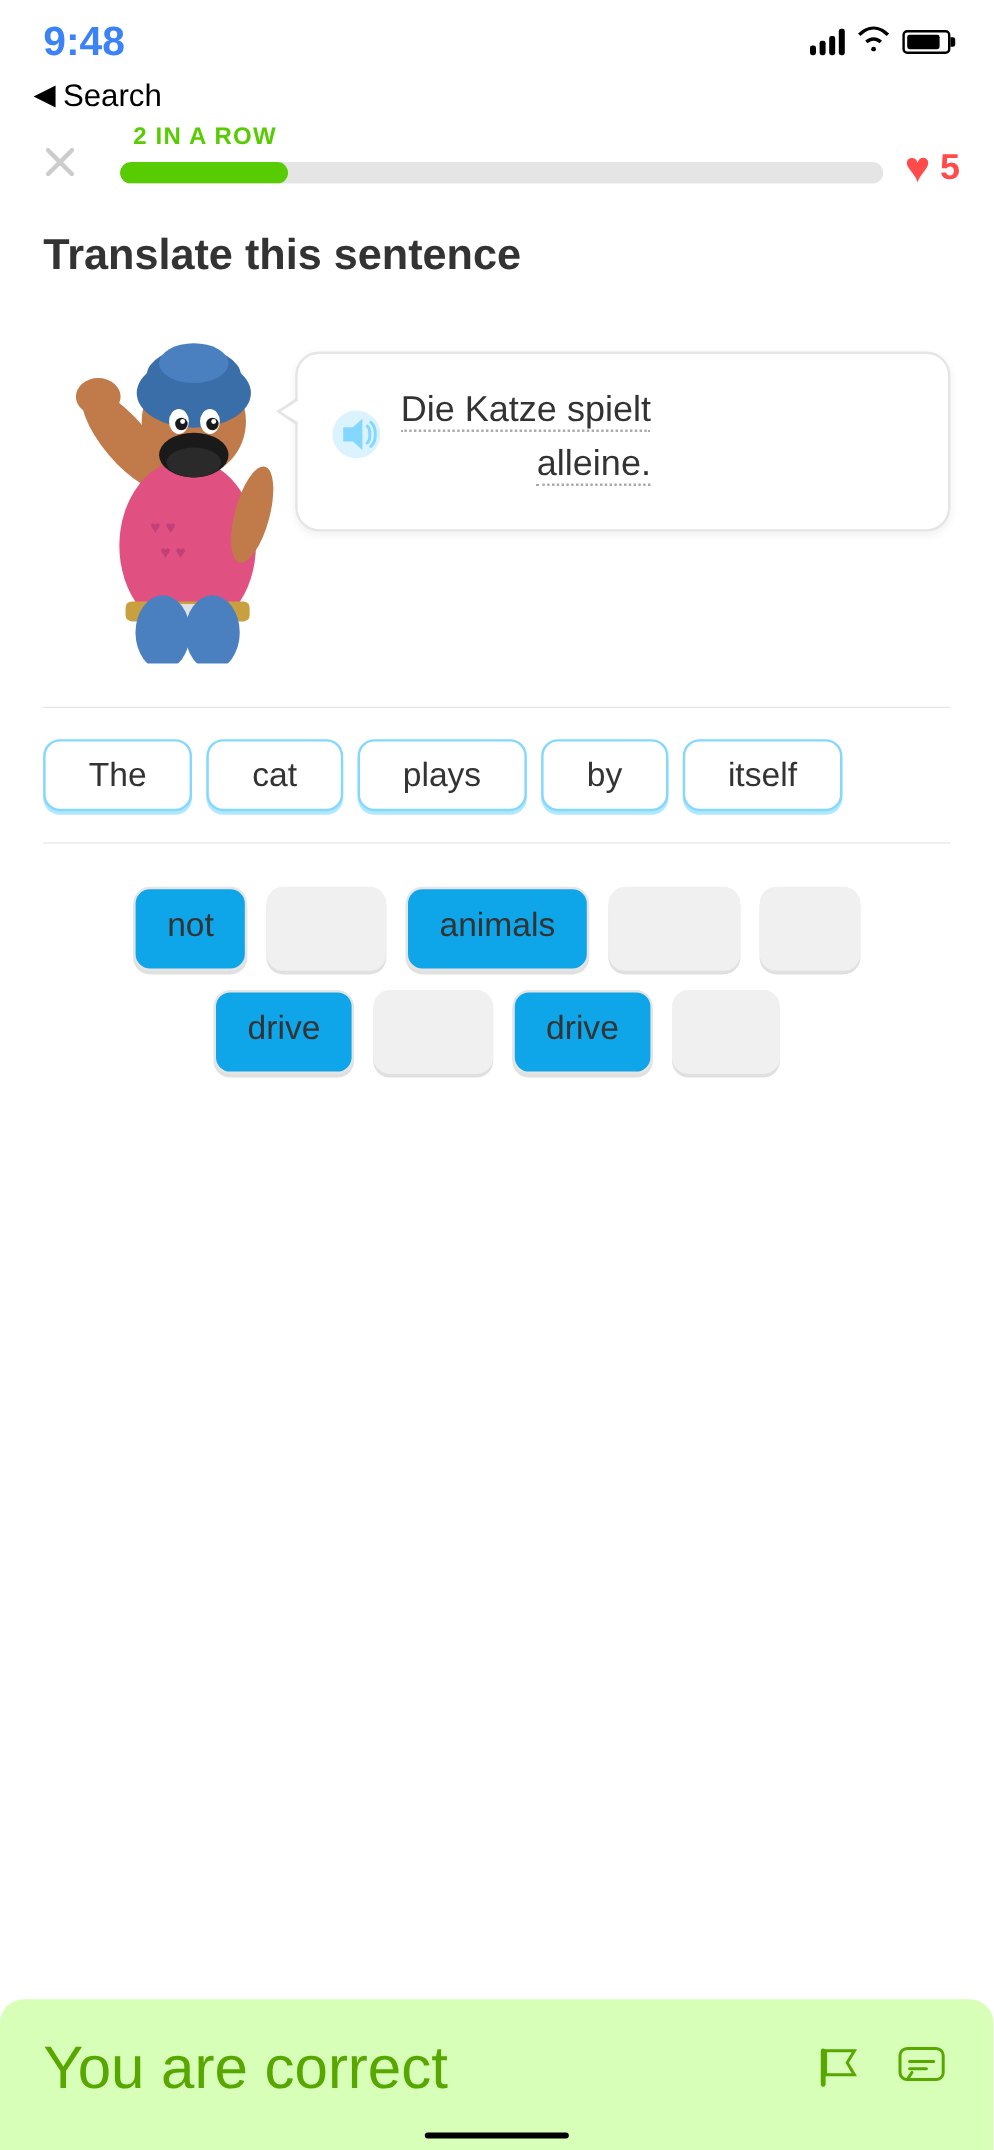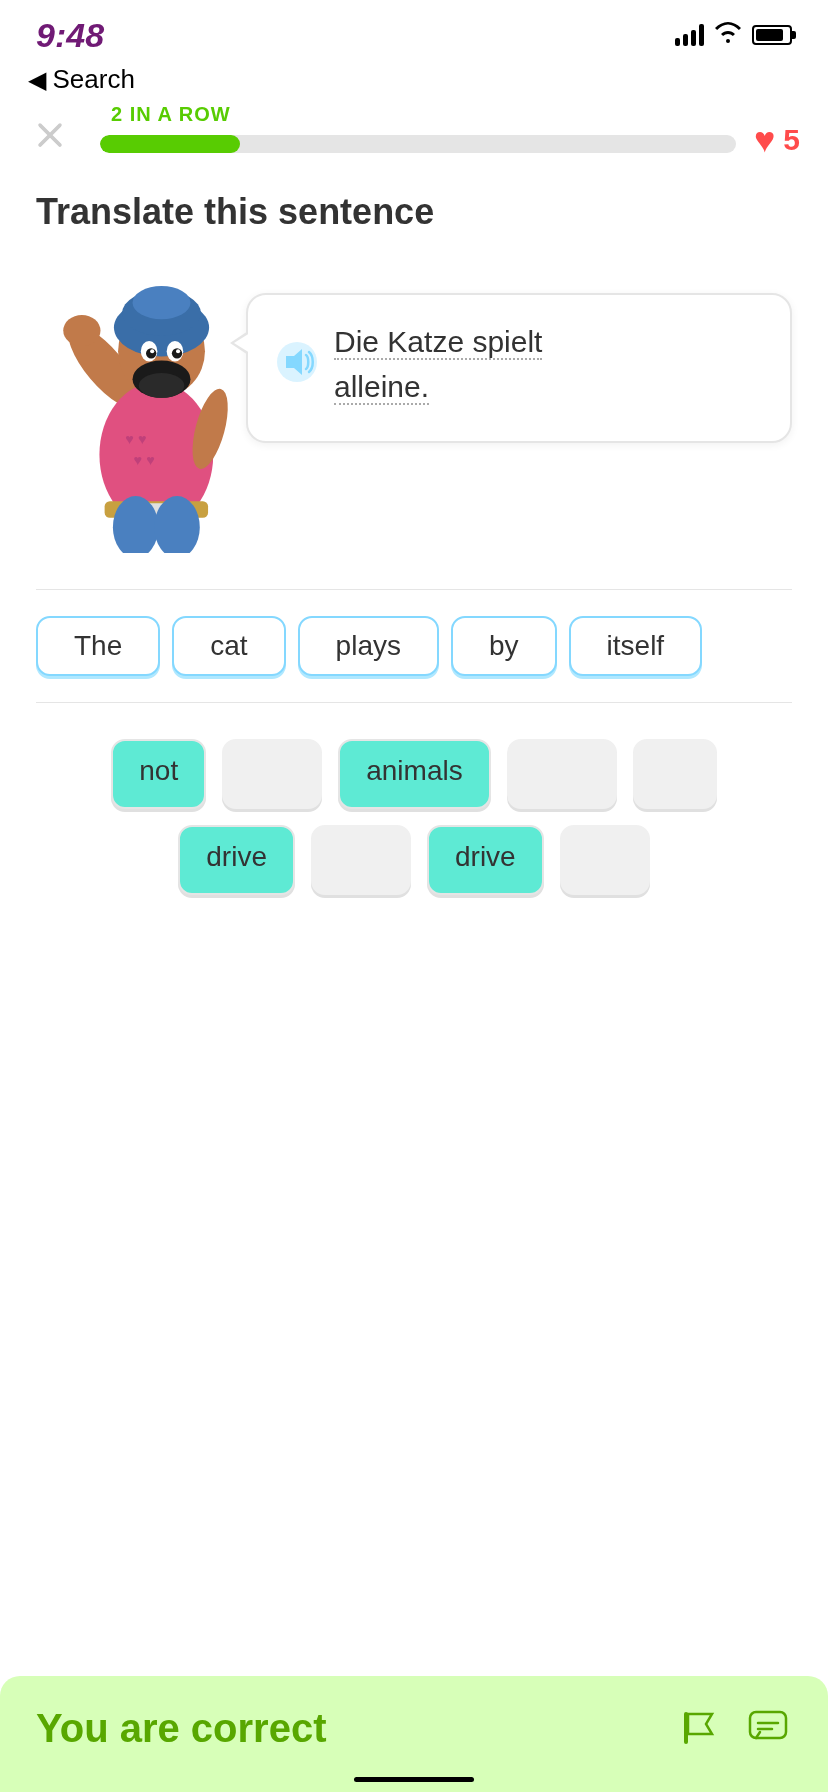--- a/index.html
+++ b/index.html
@@ -17,22 +17,21 @@
     .status-bar {
       display: flex;
       justify-content: space-between;
       align-items: center;
       padding: 18px 36px 8px 36px;
       height: 60px;
     }
     .status-time {
       font-size: 34px;
       font-weight: 700;
-      color: #701a75;
-      font-style: italic;
+      color: #3b82f6;
     }
     .status-icons {
       display: flex;
       align-items: center;
       gap: 10px;
     }
     .signal-bars {
       display: flex;
       align-items: flex-end;
       gap: 3px;
@@ -184,20 +183,21 @@
     .speech-bubble {
       margin-top: 40px;
       margin-left: -20px;
       background: #fff;
       border: 2px solid #e5e5e5;
       border-radius: 20px;
       padding: 24px 28px;
       position: relative;
       flex: 1;
       box-shadow: 0 2px 8px rgba(0,0,0,0.06);
+      text-align: right;
     }
     .speech-bubble::before {
       content: '';
       position: absolute;
       left: -18px;
       top: 36px;
       width: 0;
       height: 0;
       border-top: 12px solid transparent;
       border-bottom: 12px solid transparent;
@@ -279,21 +279,21 @@
       gap: 16px;
       margin-bottom: 16px;
       flex-wrap: wrap;
     }
     .bank-chip {
       border: 2px solid #e5e5e5;
       border-radius: 14px;
       padding: 14px 26px;
       font-size: 28px;
       color: #333;
-      background: #5eead4;
+      background: #0ea5e9;
       cursor: pointer;
       box-shadow: 0 3px 0 #e0e0e0;
       font-weight: 500;
     }
     .bank-chip.empty {
       background: #f0f0f0;
       border-color: #f0f0f0;
       box-shadow: 0 3px 0 #e0e0e0;
       color: transparent;
       min-width: 100px;
@@ -309,22 +309,22 @@
       padding: 28px 36px 20px 36px;
       border-radius: 20px 20px 0 0;
     }
     .result-header {
       display: flex;
       align-items: center;
       justify-content: space-between;
       margin-bottom: 20px;
     }
     .result-title {
-      font-size: 40px;
-      font-weight: 700;
+      font-size: 50px;
+      font-weight: 400;
       color: #58a700;
     }
     .result-icons {
       display: flex;
       gap: 18px;
     }
     .result-icon-btn {
       width: 48px;
       height: 48px;
       display: flex;

